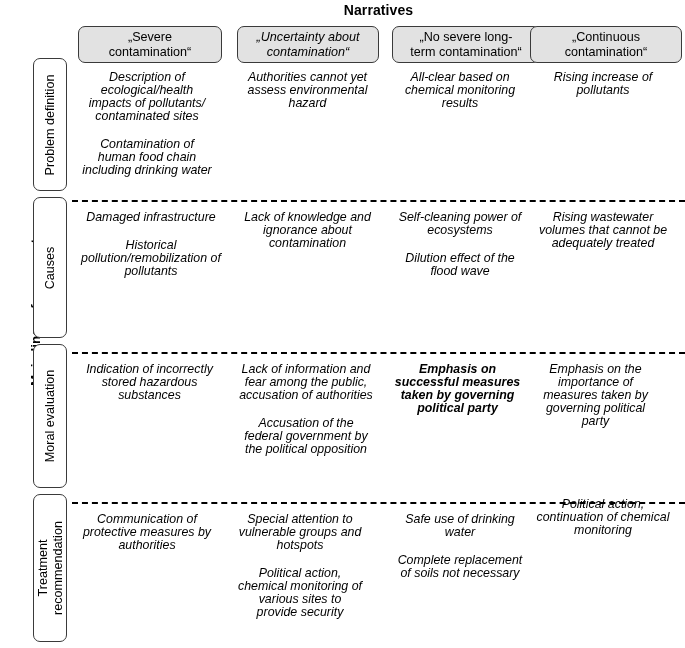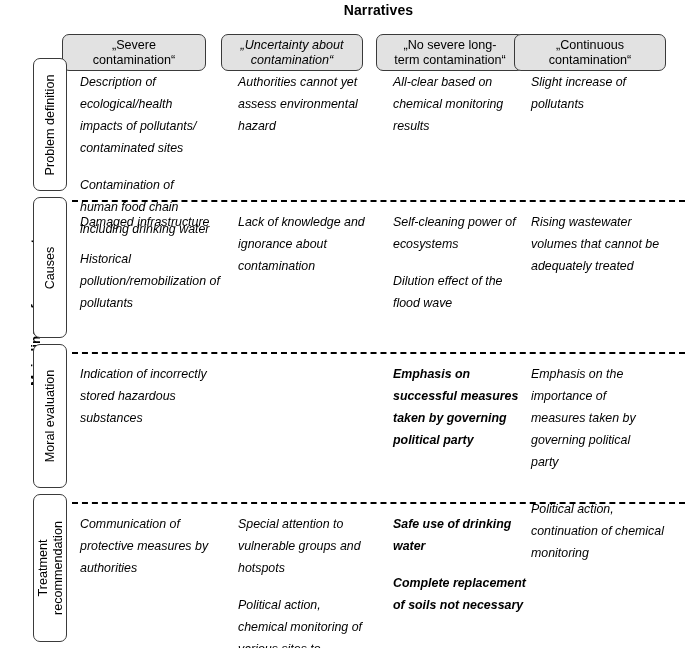--- a/index.html
+++ b/index.html
@@ -38,25 +38,24 @@
     font-size: 13.5px;
     font-weight: bold;
     transform: rotate(-90deg);
     transform-origin: center center;
     white-space: nowrap;
   }
 
   
   .header-row {
     position: absolute;
-    left: 56px;
+    left: 72px;
     top: 26px;
     width: 613px;
     height: 37px;
-    margin-top: 8px;
   }
   .col-header {
     position: absolute;
     top: 0;
     height: 37px;
     box-sizing: border-box;
     background: #e2e2e2;
     border: 1.2px solid #3a3a3a;
     border-radius: 7px;
     display: flex;
@@ -104,23 +103,24 @@
     position: absolute;
     left: 0;
     width: 613px;
     height: 0;
     border-top: 2px dashed #000000;
   }
   .cell {
     position: absolute;
     box-sizing: border-box;
     font-size: 12.4px;
-    line-height: 22px;
+    line-height: 13px;
     font-style: italic;
     padding-right: 6px;
+    text-align: center;
   }
   .cell p {
     margin: 0 0 15px 0;
   }
   .cell p:last-child { margin-bottom: 0; }
 </style>
 </head>
 <body>
 
 <div class="narratives-title">Narratives</div>
@@ -177,56 +177,60 @@
     <p>Description of ecological/health impacts of pollutants/ contaminated sites</p>
     <p>Contamination of human food chain including drinking water</p>
   </div>
   <div class="cell" style="left:321px;top:8px;width:140px;">
     <p>All-clear based on chemical monitoring results</p>
   </div>
   <div class="cell" style="left:166px;top:8px;width:145px;">
     <p>Authorities cannot yet assess environmental hazard</p>
   </div>
   <div class="cell" style="left:459px;top:8px;width:150px;">
-    <p>Slight increase of pollutants</p>
+    <p>Rising increase of pollutants</p>
   </div>
 
   <div class="cell" style="left:8px;top:148px;width:148px;">
     <p>Damaged infrastructure</p>
     <p>Historical pollution/remobilization of pollutants</p>
   </div>
   <div class="cell" style="left:166px;top:148px;width:145px;">
     <p>Lack of knowledge and ignorance about contamination</p>
   </div>
   <div class="cell" style="left:321px;top:148px;width:140px;">
     <p>Self-cleaning power of ecosystems</p>
     <p>Dilution effect of the flood wave</p>
   </div>
   <div class="cell" style="left:459px;top:148px;width:150px;">
     <p>Rising wastewater volumes that cannot be adequately treated</p>
   </div>
 
   <div class="cell" style="left:8px;top:300px;width:145px;">
     <p>Indication of incorrectly stored hazardous substances</p>
   </div>
+  <div class="cell" style="left:166px;top:300px;width:142px;">
+    <p>Lack of information and fear among the public, accusation of authorities</p>
+    <p>Accusation of the federal government by the political opposition</p>
+  </div>
   <div class="cell" style="left:321px;top:300px;width:135px;font-weight:bold;">
     <p>Emphasis on successful measures taken by governing political party</p>
   </div>
   <div class="cell" style="left:459px;top:300px;width:135px;">
     <p>Emphasis on the importance of measures taken by governing political party</p>
   </div>
 
   <div class="cell" style="left:8px;top:450px;width:140px;">
     <p>Communication of protective measures by authorities</p>
   </div>
   <div class="cell" style="left:166px;top:450px;width:130px;">
     <p>Special attention to vulnerable groups and hotspots</p>
     <p>Political action, chemical monitoring of various sites to provide security</p>
   </div>
-  <div class="cell" style="left:321px;top:450px;width:140px;font-weight:bold;">
+  <div class="cell" style="left:321px;top:450px;width:140px;">
     <p>Safe use of drinking water</p>
     <p>Complete replacement of soils not necessary</p>
   </div>
   <div class="cell" style="left:459px;top:435px;width:150px;">
     <p>Political action, continuation of chemical monitoring</p>
   </div>
 
 </div>
 
 </body></html>

